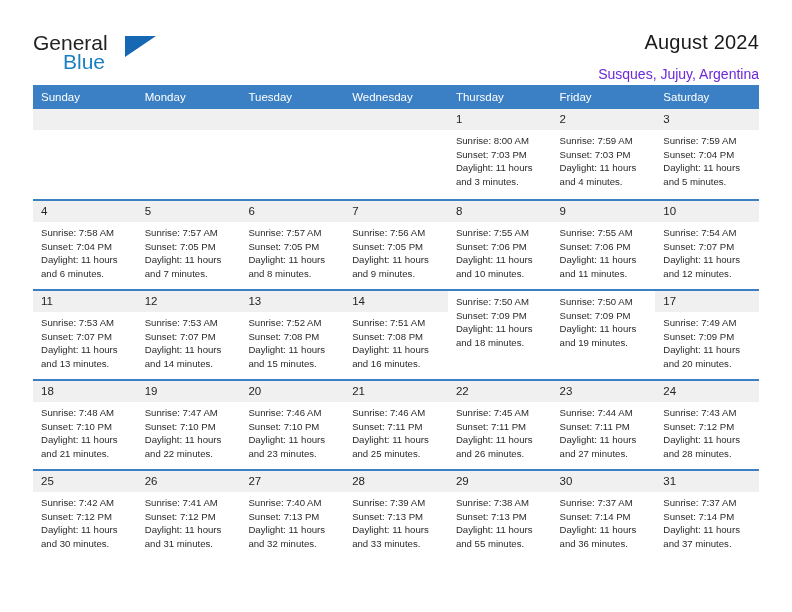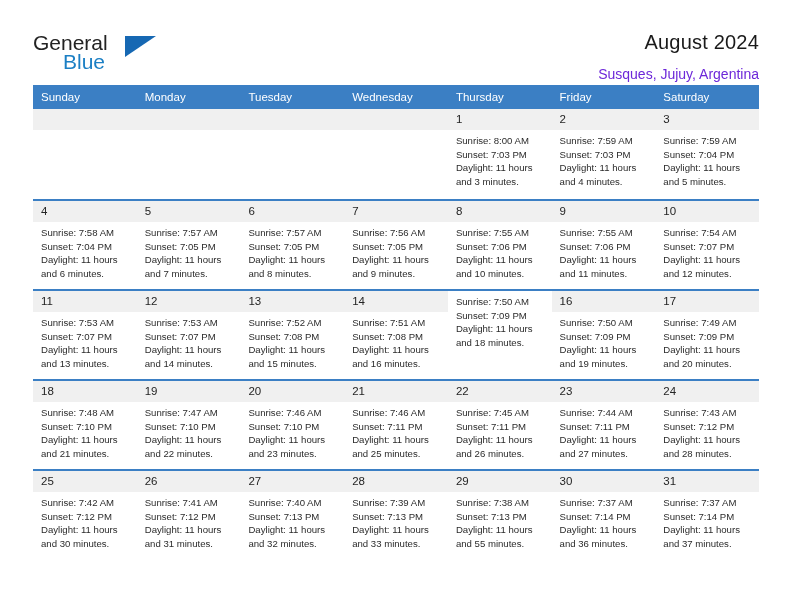--- a/index.html
+++ b/index.html
@@ -308,21 +308,20 @@
           </div>
           <div class="day-cell">
             <div class="day-info">
               <div>Sunrise: 7:50 AM</div>
               <div>Sunset: 7:09 PM</div>
               <div>Daylight: 11 hours</div>
               <div>and 18 minutes.</div>
             </div>
           </div>
           <div class="day-cell">
-            <div class="day-number">16</div>
             <div class="day-info">
               <div>Sunrise: 7:50 AM</div>
               <div>Sunset: 7:09 PM</div>
               <div>Daylight: 11 hours</div>
               <div>and 19 minutes.</div>
             </div>
           </div>
           <div class="day-cell">
             <div class="day-number">17</div>
             <div class="day-info">

